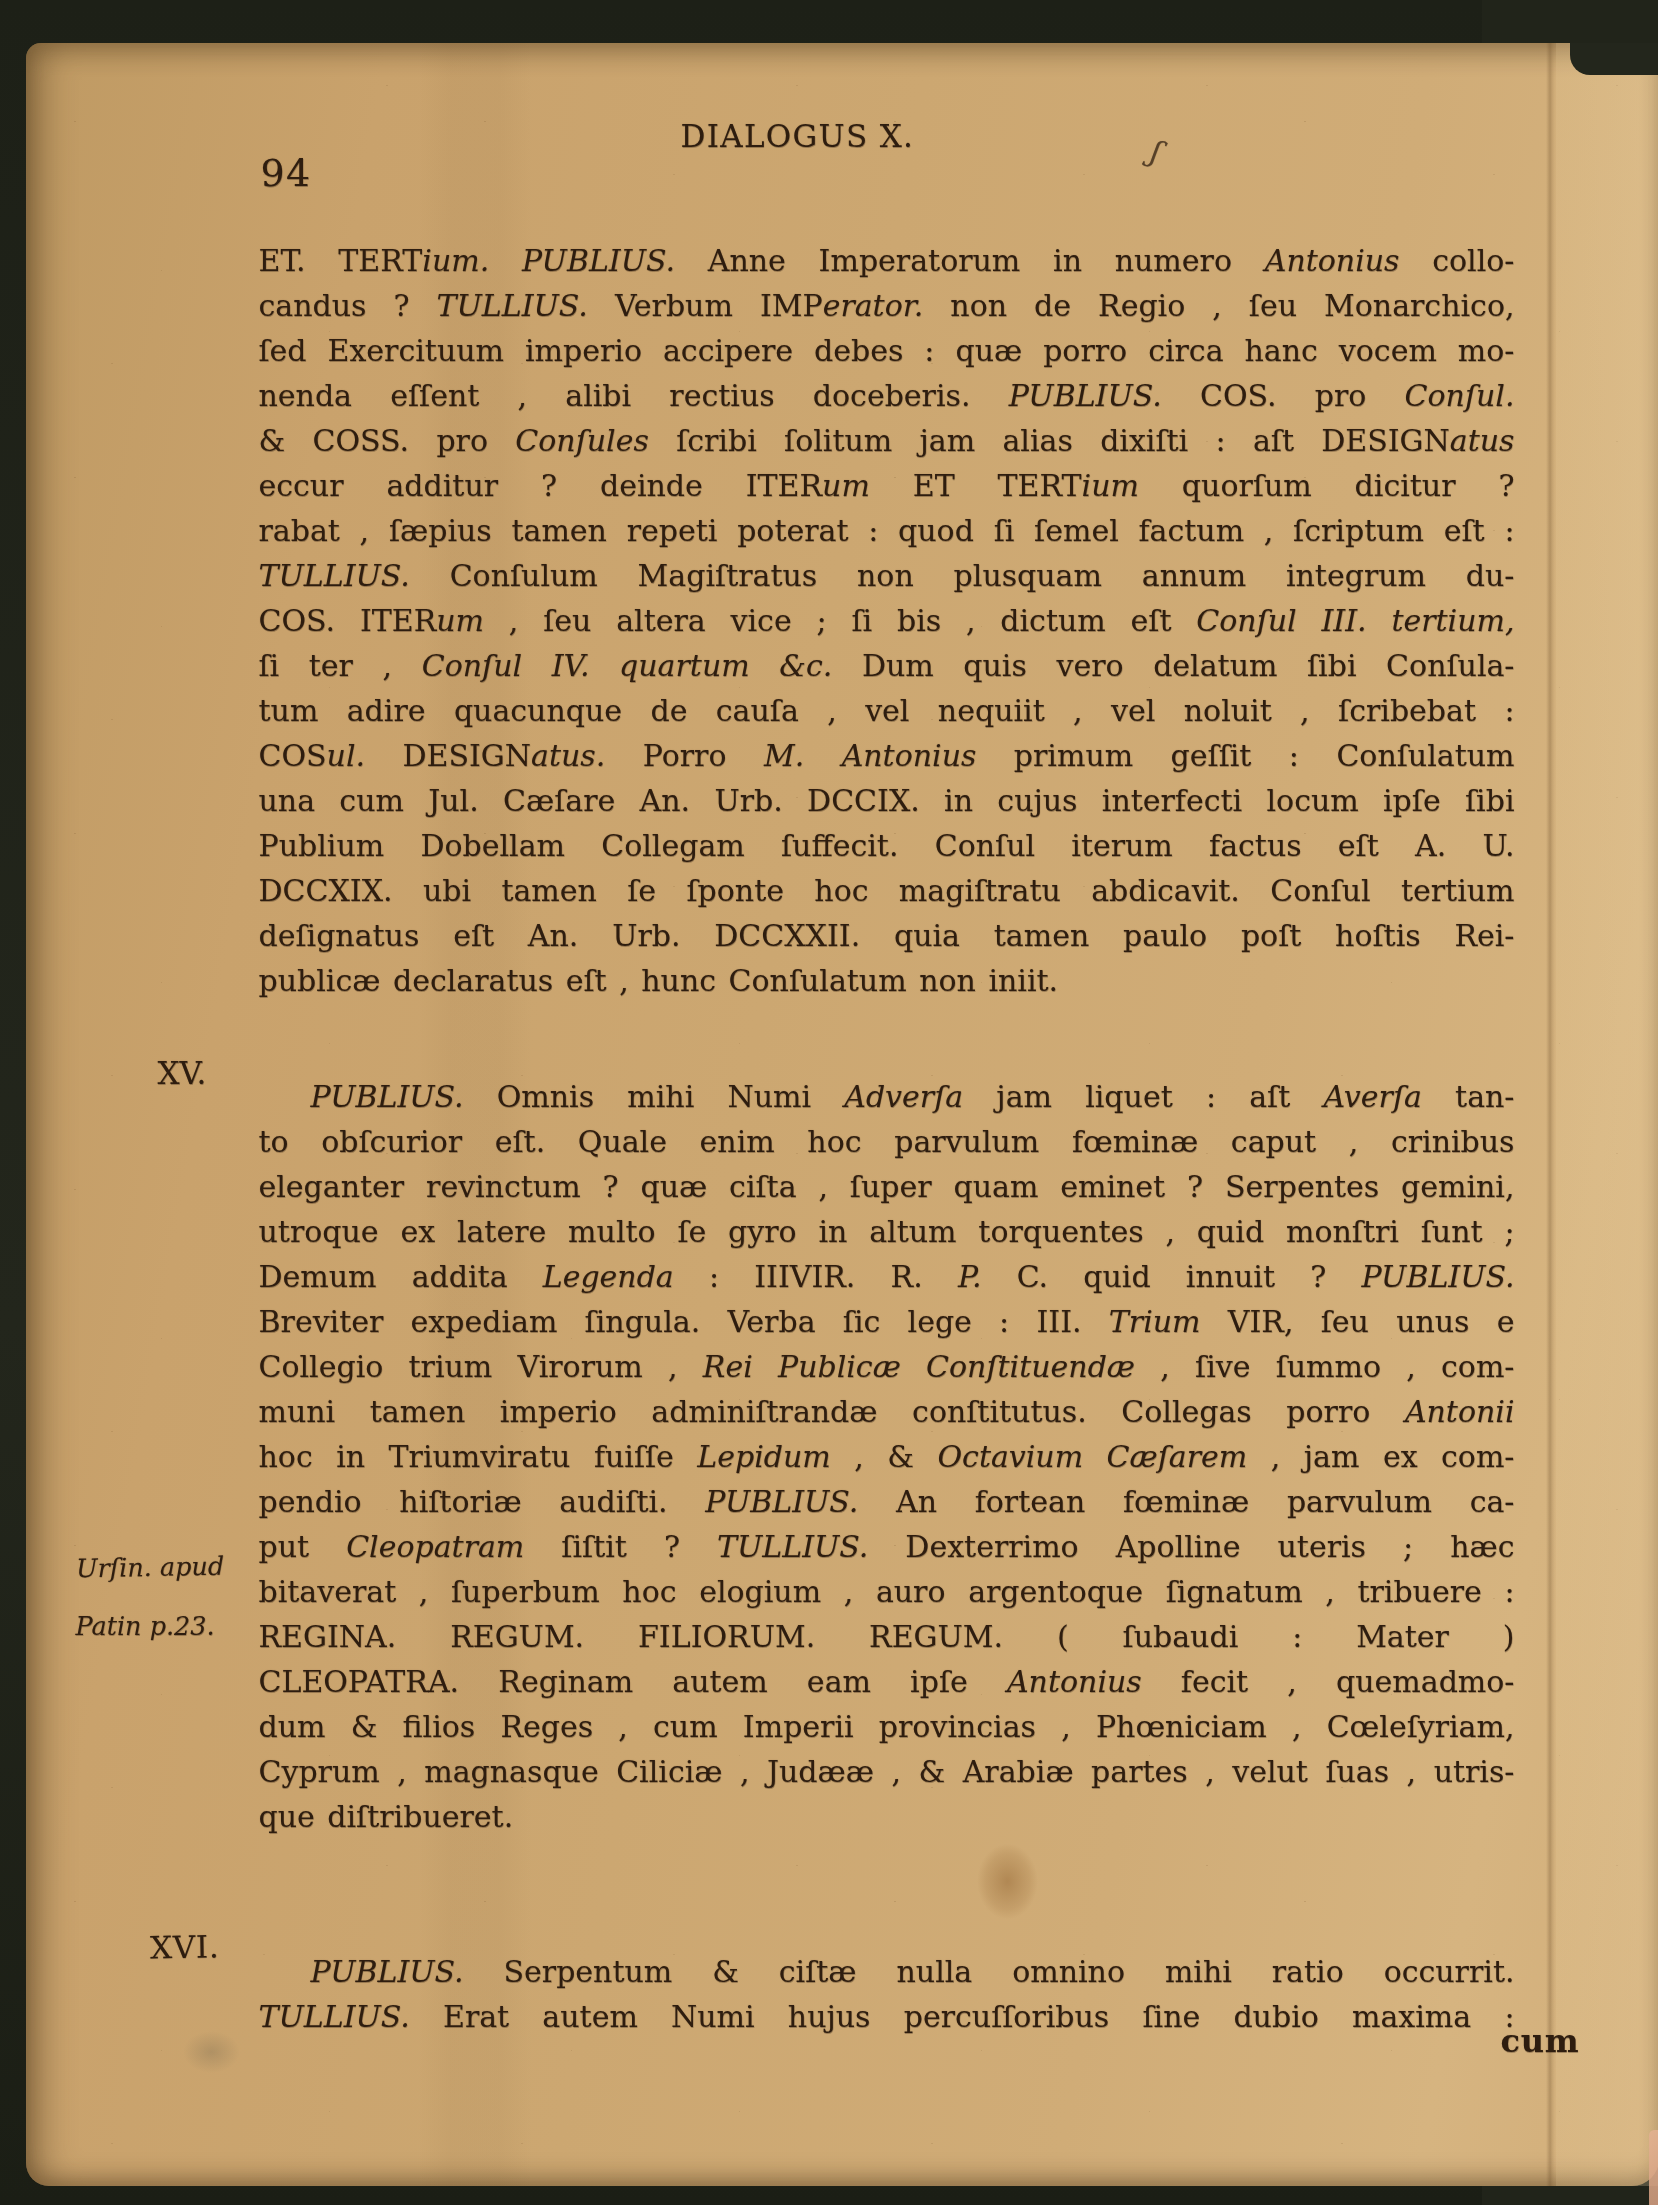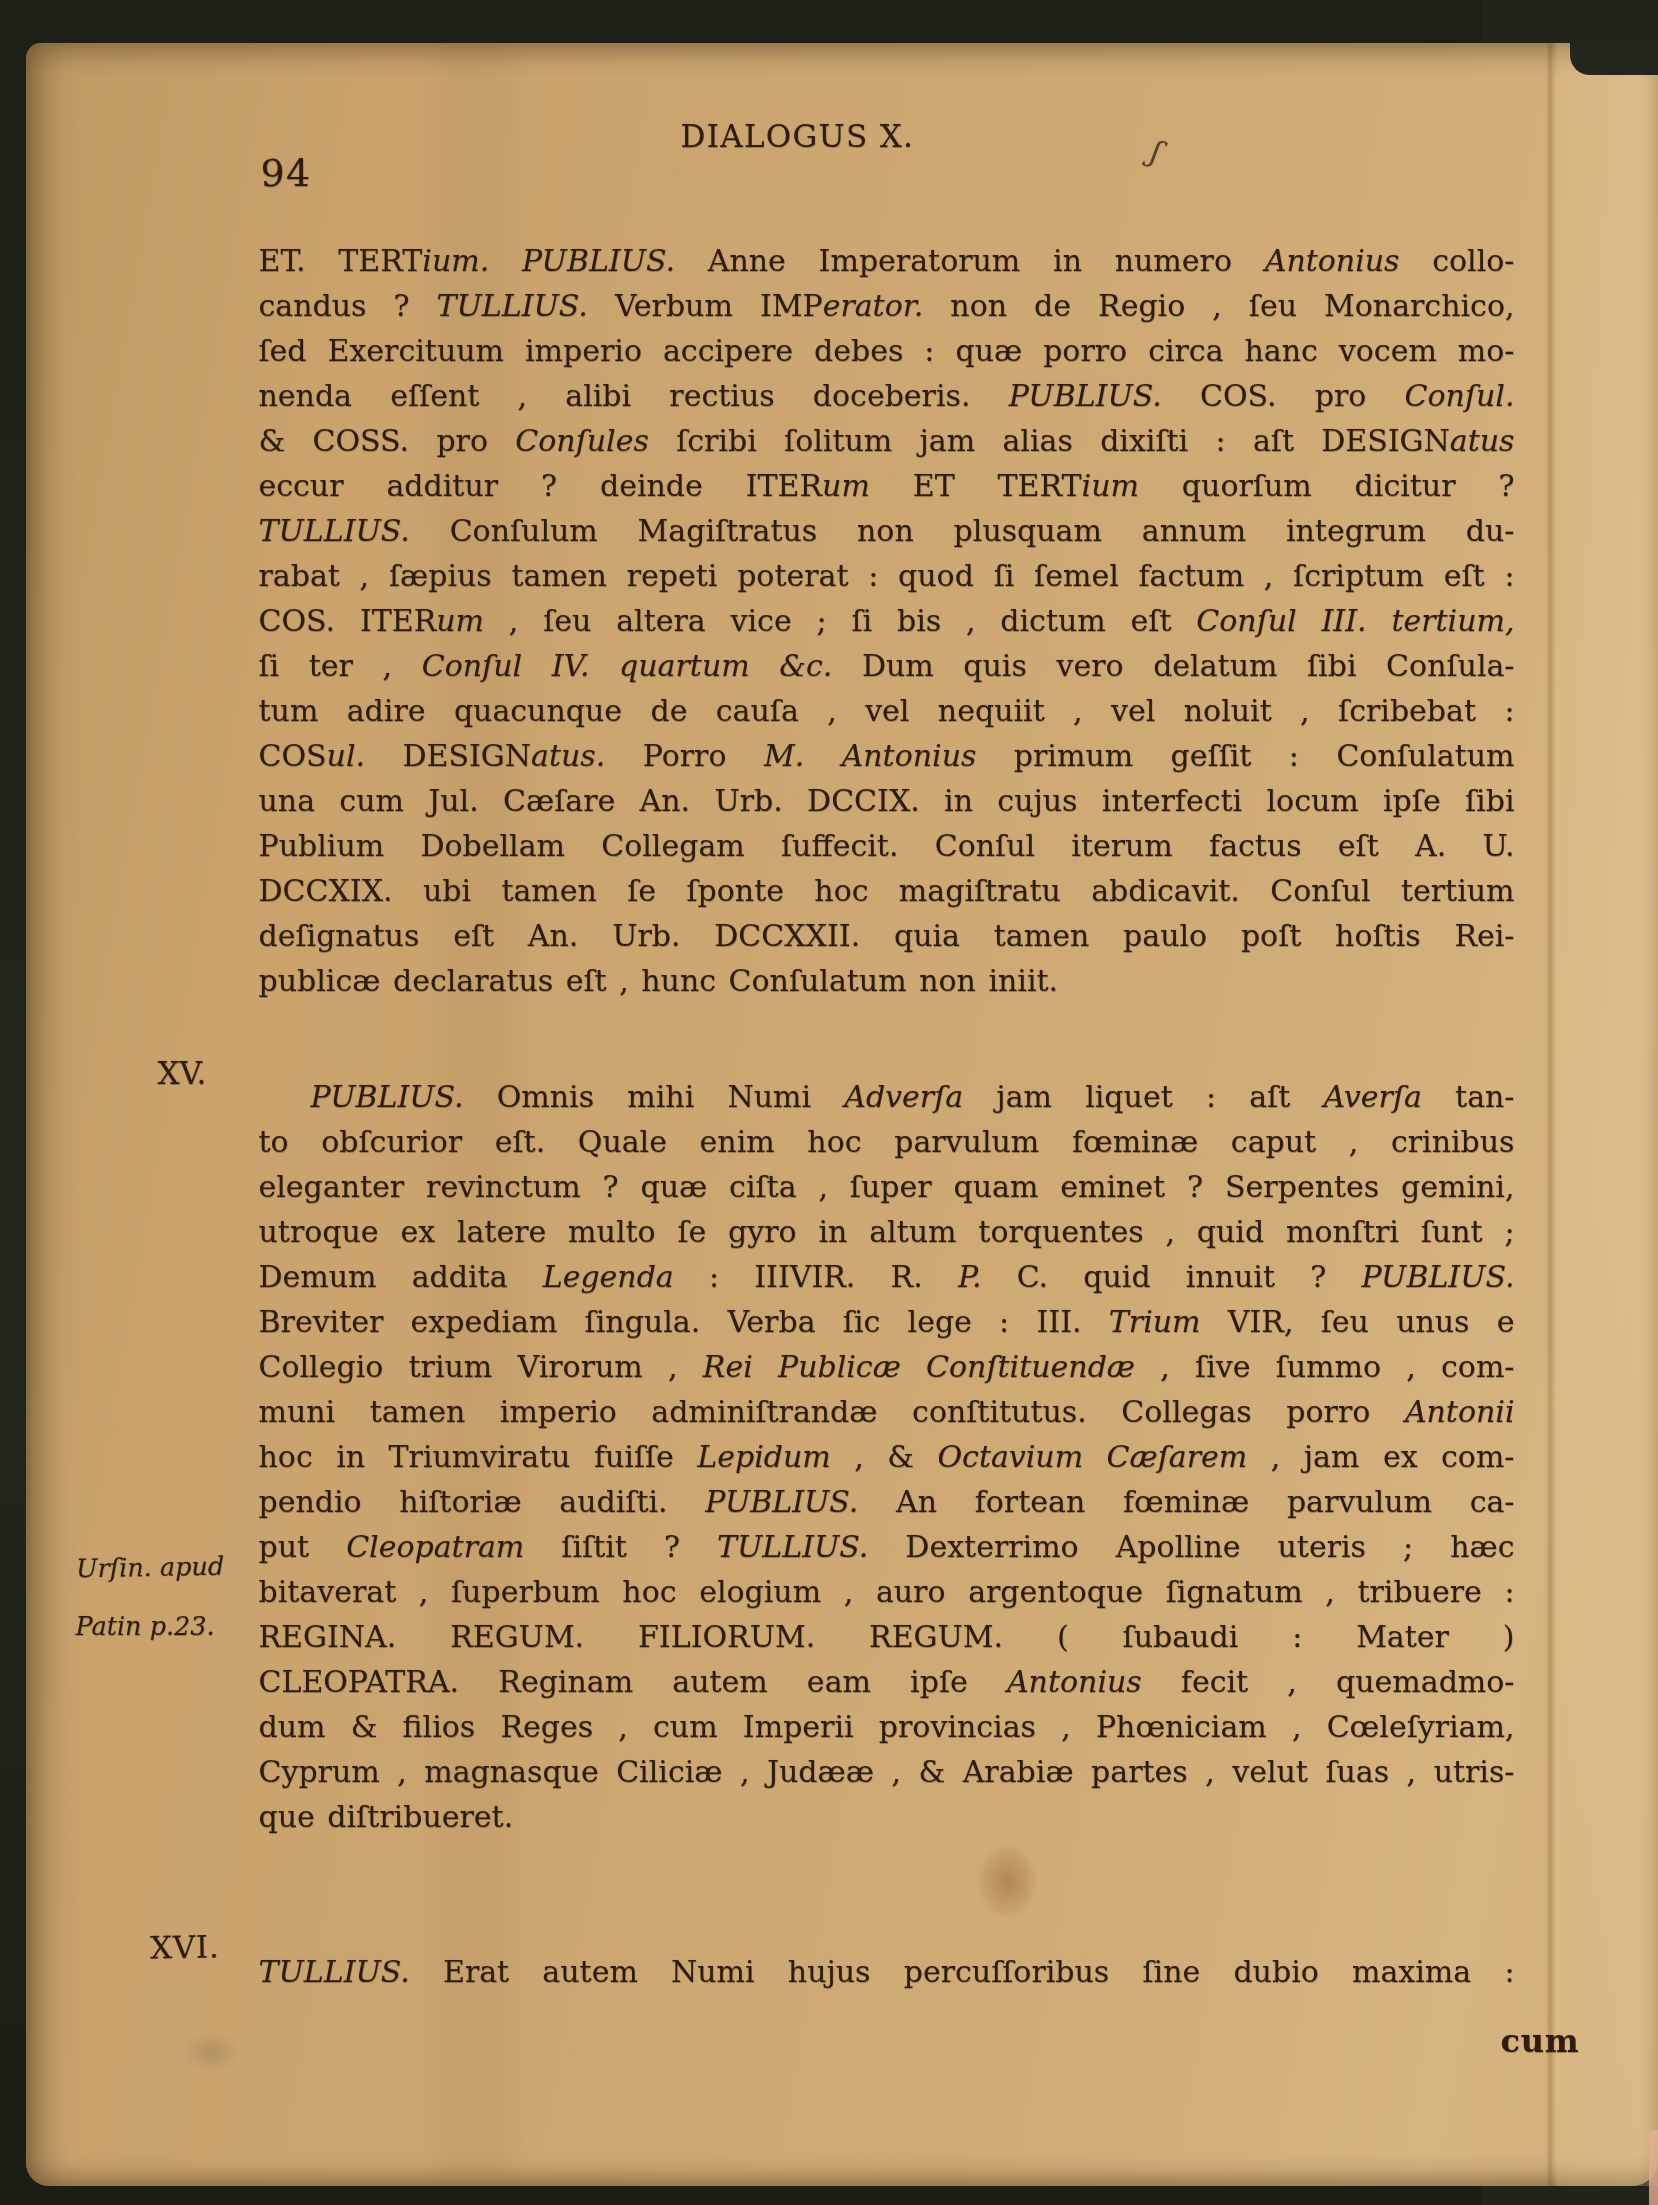--- a/index.html
+++ b/index.html
@@ -87,22 +87,22 @@
     <div class="title ink">DIALOGUS X.</div>
     <div class="flourish ink">ʃ</div>
 
     <div class="textblock p0 ink">
         <div class="line"><span>ET. TERT</span><span class="it">ium.</span><span> </span><span class="it">PUBLIUS.</span><span> Anne Imperatorum in numero </span><span class="it">Antonius</span><span> collo-</span></div>
         <div class="line"><span>candus ? </span><span class="it">TULLIUS.</span><span> Verbum IMP</span><span class="it">erator.</span><span> non de Regio , ſeu Monarchico,</span></div>
         <div class="line"><span>ſed Exercituum imperio accipere debes : quæ porro circa hanc vocem mo-</span></div>
         <div class="line"><span>nenda eſſent , alibi rectius doceberis. </span><span class="it">PUBLIUS.</span><span> COS. pro </span><span class="it">Conſul.</span></div>
         <div class="line"><span>&amp; COSS. pro </span><span class="it">Conſules</span><span> ſcribi ſolitum jam alias dixiſti : aſt DESIGN</span><span class="it">atus</span></div>
         <div class="line"><span>eccur additur ? deinde ITER</span><span class="it">um</span><span> ET TERT</span><span class="it">ium</span><span> quorſum dicitur ?</span></div>
+        <div class="line"><span>rabat , ſæpius tamen repeti poterat : quod ſi ſemel factum , ſcriptum eſt :</span></div>
         <div class="line"><span class="it">TULLIUS.</span><span> Conſulum Magiſtratus non plusquam annum integrum du-</span></div>
-        <div class="line"><span>rabat , ſæpius tamen repeti poterat : quod ſi ſemel factum , ſcriptum eſt :</span></div>
         <div class="line"><span>COS. ITER</span><span class="it">um</span><span> , ſeu altera vice ; ſi bis , dictum eſt </span><span class="it">Conſul III. tertium,</span></div>
         <div class="line"><span>ſi ter , </span><span class="it">Conſul IV. quartum &amp;c.</span><span> Dum quis vero delatum ſibi Conſula-</span></div>
         <div class="line"><span>tum adire quacunque de cauſa , vel nequiit , vel noluit , ſcribebat :</span></div>
         <div class="line"><span>COS</span><span class="it">ul.</span><span> DESIGN</span><span class="it">atus.</span><span> Porro </span><span class="it">M. Antonius</span><span> primum geſſit : Conſulatum</span></div>
         <div class="line"><span>una cum Jul. Cæſare An. Urb. DCCIX. in cujus interfecti locum ipſe ſibi</span></div>
         <div class="line"><span>Publium Dobellam Collegam ſuffecit. Conſul iterum factus eſt A. U.</span></div>
         <div class="line"><span>DCCXIX. ubi tamen ſe ſponte hoc magiſtratu abdicavit. Conſul tertium</span></div>
         <div class="line"><span>deſignatus eſt An. Urb. DCCXXII. quia tamen paulo poſt hoſtis Rei-</span></div>
         <div class="line short"><span>publicæ declaratus eſt , hunc Conſulatum non iniit.</span></div>
       </div>
@@ -119,20 +119,21 @@
         <div class="line"><span>pendio hiſtoriæ audiſti. </span><span class="it">PUBLIUS.</span><span> An fortean fœminæ parvulum ca-</span></div>
         <div class="line"><span>put </span><span class="it">Cleopatram</span><span> ſiſtit ? </span><span class="it">TULLIUS.</span><span> Dexterrimo Apolline uteris ; hæc</span></div>
         <div class="line"><span>bitaverat , ſuperbum hoc elogium , auro argentoque ſignatum , tribuere :</span></div>
         <div class="line"><span>REGINA. REGUM. FILIORUM. REGUM. ( ſubaudi : Mater )</span></div>
         <div class="line"><span>CLEOPATRA. Reginam autem eam ipſe </span><span class="it">Antonius</span><span> fecit , quemadmo-</span></div>
         <div class="line"><span>dum &amp; filios Reges , cum Imperii provincias , Phœniciam , Cœleſyriam,</span></div>
         <div class="line"><span>Cyprum , magnasque Ciliciæ , Judææ , &amp; Arabiæ partes , velut ſuas , utris-</span></div>
         <div class="line short"><span>que diſtribueret.</span></div>
       </div>
     <div class="textblock p2 ink">
+        <div class="line indent"><span class="it">PUBLIUS.</span><span> Serpentum &amp; ciſtæ nulla omnino mihi ratio occurrit.</span></div>
         <div class="line"><span class="it">TULLIUS.</span><span> Erat autem Numi hujus percuſſoribus ſine dubio maxima :</span></div>
       </div>
 
     <div class="mlabel xv ink">XV.</div>
     <div class="mlabel xvi ink">XVI.</div>
     <div class="mnote n1 ink">Urſin. apud</div>
     <div class="mnote n2 ink">Patin p.23.</div>
 
     <div class="catchword ink">cum</div>
   </div>

